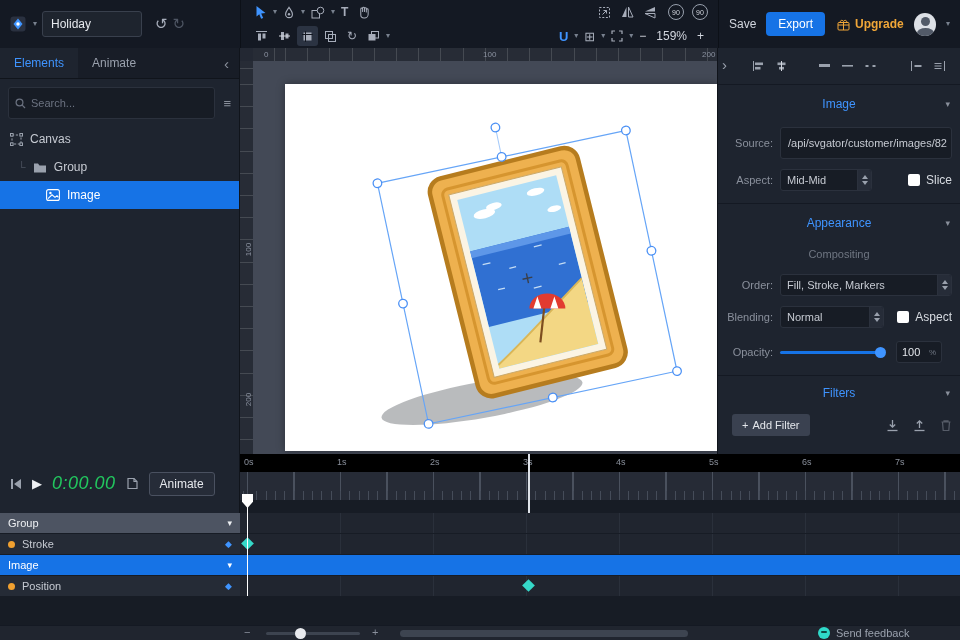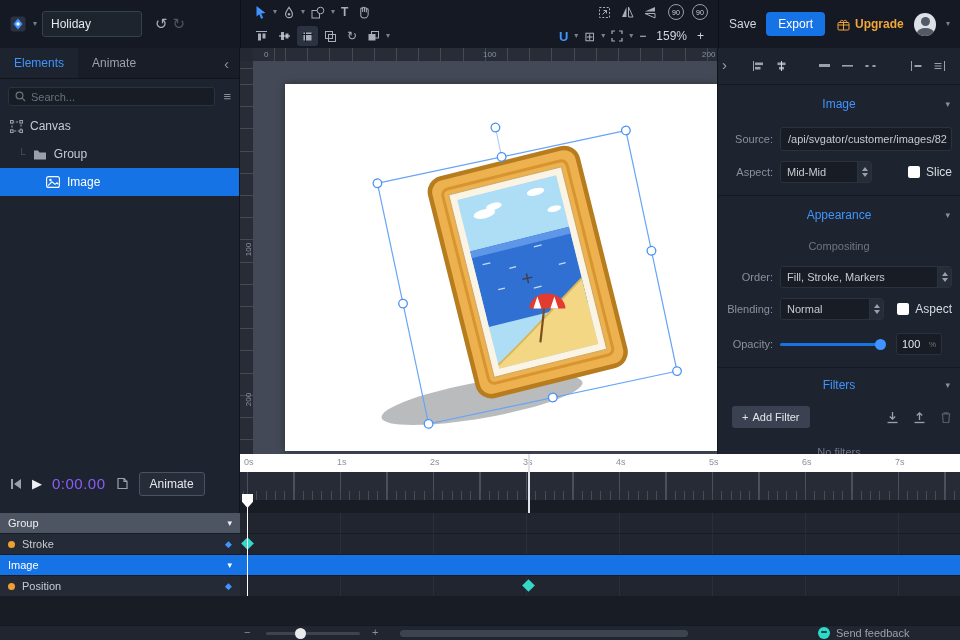--- a/index.html
+++ b/index.html
@@ -32,21 +32,21 @@
 #avatar .head{position:absolute;left:7px;top:4px;width:9px;height:9px;border-radius:50%;background:#525a68;}
 #avatar .bod{position:absolute;left:3px;top:15px;width:17px;height:10px;border-radius:50% 50% 0 0;background:#525a68;}
 
 
 #left-panel{position:absolute;left:0;top:48px;width:240px;height:406px;background:#1e242f;border-right:1px solid #10141b;z-index:20;}
 #lp-tabs{height:31px;display:flex;align-items:stretch;background:#181d27;border-bottom:1px solid #10141b;}
 .lp-tab{padding:0 14px;display:flex;align-items:center;font-size:12px;color:#9aa1ad;cursor:pointer;}
 .lp-tab.active{color:#3f94ff;background:#1e242f;}
 #lp-collapse{margin-left:auto;color:#8a909c;padding:0 10px;display:flex;align-items:center;font-size:15px;cursor:pointer;}
 #lp-search{margin:8px 8px 6px 8px;display:flex;align-items:center;gap:8px;}
-#search-box{flex:1;height:19px;background:#171c25;border:1px solid #2b313d;border-radius:3px;display:flex;align-items:center;padding:0 6px;gap:5px;}
+#search-box{flex:1;height:32px;background:#171c25;border:1px solid #2b313d;border-radius:3px;display:flex;align-items:center;padding:0 6px;gap:5px;}
 #search-input{flex:1;background:transparent;border:none;outline:none;color:#aab0bc;font-size:11px;font-family:"Liberation Sans",sans-serif;}
 #search-input::placeholder{color:#6b7280;}
 #sort-icon{color:#8a909c;font-size:13px;}
 .tree-row{height:28px;display:flex;align-items:center;color:#c6cad2;font-size:12px;gap:7px;cursor:pointer;}
 .tree-row.selected{background:#1673e6;color:#fff;}
 .tree-connector{color:#4c5360;font-size:11px;}
 
 
 #canvas{position:absolute;left:240px;top:48px;width:477px;height:406px;background:#434956;overflow:hidden;}
 #artboard{position:absolute;left:45px;top:36px;width:432px;height:367px;background:#ffffff;box-shadow:0 0 8px rgba(0,0,0,.35);}
@@ -61,21 +61,21 @@
 
 
 #right-panel{position:absolute;left:717px;top:48px;width:243px;height:406px;background:#1e242f;border-left:1px solid #10141b;z-index:20;}
 #rp-collapse{position:absolute;left:4px;top:8px;color:#9aa1ad;font-size:15px;cursor:pointer;z-index:5;}
 #align-strip{height:37px;display:flex;align-items:center;gap:10px;padding:0 14px 0 34px;border-bottom:1px solid #141923;}
 #align-strip .gap{width:10px;}
 .sec-head{position:relative;height:18px;display:flex;align-items:center;justify-content:center;color:#3f94ff;font-size:12px;cursor:pointer;}
 .sec-head .caret{position:absolute;right:10px;font-size:9px;color:#8a909c;}
 .prow{display:flex;align-items:center;padding-right:8px;}
 .plabel{width:62px;text-align:right;padding-right:7px;color:#8a909c;font-size:11px;}
-.field{height:24px;background:#171c25;border:1px solid #2b313d;border-radius:3px;color:#c6cad2;font-size:11px;display:flex;align-items:center;padding:0 7px;white-space:nowrap;overflow:hidden;}
+.field{height:32px;background:#171c25;border:1px solid #2b313d;border-radius:3px;color:#c6cad2;font-size:11px;display:flex;align-items:center;padding:0 7px;white-space:nowrap;overflow:hidden;}
 .select{height:22px;background:#171c25;border:1px solid #2b313d;border-radius:3px;color:#c6cad2;font-size:11px;display:flex;align-items:center;justify-content:space-between;overflow:hidden;cursor:pointer;}
 .select .txt{padding:0 6px;white-space:nowrap;}
 .stepper{width:14px;align-self:stretch;background:#262c38;border-left:1px solid #2b313d;display:flex;flex-direction:column;align-items:center;justify-content:center;gap:2px;}
 .stepper i{width:0;height:0;border-left:3px solid transparent;border-right:3px solid transparent;display:block;}
 .stepper .up{border-bottom:4px solid #9aa1ad;}
 .stepper .dn{border-top:4px solid #9aa1ad;}
 .checkbox{width:12px;height:12px;background:#fff;border-radius:2px;cursor:pointer;}
 .cblabel{color:#d7dbe1;font-size:12px;margin-left:6px;}
 .divider{border-top:1px solid #141923;margin-top:12px;}
 .muted-center{text-align:center;color:#6f7682;font-size:11px;}
@@ -83,23 +83,23 @@
 #opacity-knob{position:absolute;right:-2px;top:-4px;width:11px;height:11px;border-radius:50%;background:#3f94ff;cursor:pointer;}
 #opacity-box{width:46px;height:22px;background:#171c25;border:1px solid #2b313d;border-radius:3px;display:flex;align-items:center;justify-content:space-between;padding:0 5px;margin-left:12px;font-size:11px;color:#e3e6eb;}
 #opacity-box .unit{color:#6f7682;font-size:8px;}
 #add-filter-btn{height:22px;background:#3a4150;border-radius:3px;color:#e3e6eb;font-size:11px;display:inline-flex;align-items:center;gap:4px;padding:0 10px;cursor:pointer;}
 .fa-icon{color:#9aa1ad;cursor:pointer;}
 .fa-icon.disabled{opacity:.45;}
 
 
 #timeline{position:absolute;left:0;top:454px;width:960px;height:186px;background:#171c25;z-index:25;}
 #tl-controls{position:absolute;left:0;top:0;width:240px;height:59px;background:#1e242f;border-right:1px solid #10141b;display:flex;align-items:center;gap:10px;padding:0 10px;}
-#tl-time{font-size:15px;color:#8b5cf6;letter-spacing:.5px;}
+#tl-time{font-size:18px;color:#22c55e;letter-spacing:.5px;font-style:italic;}
 #animate-btn{border:1px solid #4a5160;background:#262c38;color:#e6e9ee;border-radius:3px;padding:4px 10px;font-size:12px;cursor:pointer;}
-#tl-ruler{position:absolute;left:240px;top:0;width:720px;height:46px;background:#ffffff;}
+#tl-ruler{position:absolute;left:240px;top:0;width:720px;height:46px;background:#000000;}
 #tl-ticks{position:absolute;left:0;top:18px;width:720px;height:28px;background:#262b36;
   background-image:repeating-linear-gradient(to right,#4a515e 0 1px,transparent 1px 46.5px);background-position:7px 0;}
 #tl-ticks .minor{position:absolute;left:0;bottom:0;width:720px;height:9px;background:repeating-linear-gradient(to right,#454c59 0 1px,transparent 1px 9.3px);background-position:7px 0;}
 .rlabel{position:absolute;top:3px;font-size:9px;color:#8a909c;}
 #duration-marker{position:absolute;left:528px;top:0;width:2px;height:63px;background:#dfe3e9;}
 #playhead-handle{position:absolute;left:242px;top:40px;width:11px;height:14px;background:#fff;clip-path:polygon(0 0,100% 0,100% 55%,50% 100%,0 55%);cursor:pointer;z-index:6;}
 #playhead-line{position:absolute;left:247px;top:53px;width:1px;height:89px;background:#fff;z-index:5;}
 .track-row{position:absolute;left:0;width:960px;height:20px;display:flex;}
 .track-head{width:240px;display:flex;align-items:center;gap:7px;padding:0 8px;font-size:11px;}
 .track-lane{position:relative;width:720px;background:#20252f;

